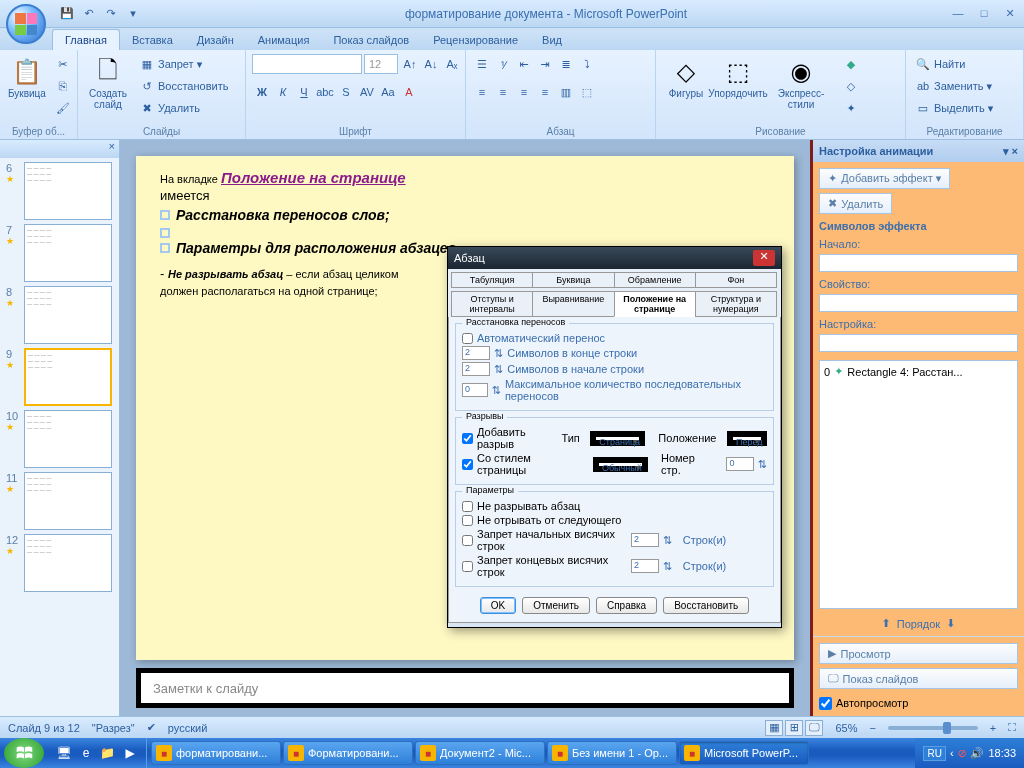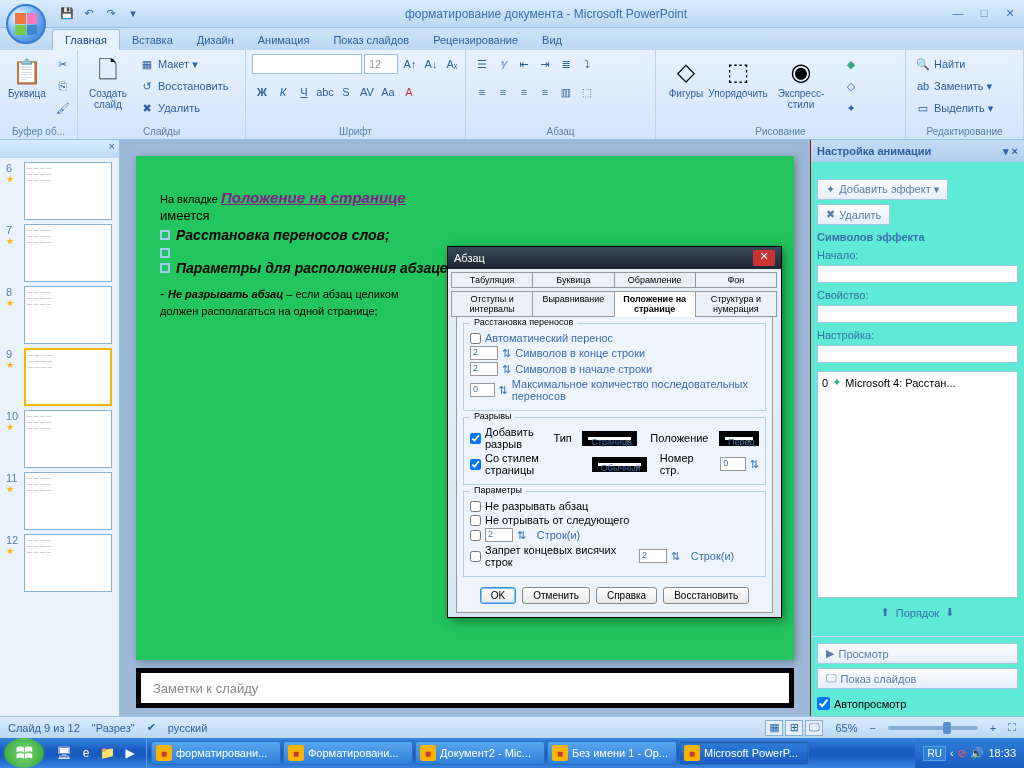--- a/index.html
+++ b/index.html
@@ -35,23 +35,23 @@
 .font-btns span { width:20px; height:20px; border:1px solid transparent; display:inline-flex; align-items:center; justify-content:center; color:#2d5f9f; }
 .workspace { position:absolute; top:140px; left:0; right:0; bottom:22px; display:flex; }
 .thumbs-pane { width:120px; background:#eaf2fc; border-right:1px solid #9bbfe0; overflow:hidden; }
 .thumbs-header { height:18px; background:linear-gradient(#d9ecff,#bcd7f3); display:flex; justify-content:flex-end; padding-right:4px; color:#2d5f9f; }
 .thumb { margin:4px 6px; display:flex; gap:4px; }
 .thumb-num { width:14px; color:#5a7fa8; font-size:10px; }
 .thumb-star{color:#f7b500;font-size:9px}
 .thumb-img { width:88px; height:58px; background:#fff; border:1px solid #8aafd4; padding:2px; font-size:5px; overflow:hidden; color:#888; }
 .thumb-img.sel { border:2px solid #f7b500; }
 .slide-pane { flex:1; background:#9db9d7; padding:16px 16px 8px; display:flex; flex-direction:column; position:relative; }
-.slide { background:#22c55e; flex:1; box-shadow:2px 2px 8px rgba(0,0,0,0.3); padding:32px 24px; overflow:hidden; position:relative; }
+.slide { background:#fef9c3; flex:1; box-shadow:2px 2px 8px rgba(0,0,0,0.3); padding:12px 24px; overflow:hidden; position:relative; }
 .notes { height:40px; background:#fff; margin-top:8px; border:5px solid #000000; padding:8px 12px; color:#888; font-size:13px; }
-.anim-pane { width:214px; background:#5eead4; border-left:1px solid #7f1d1d; display:flex; flex-direction:column;gap:11px; }
+.anim-pane { width:214px; background:#fdba74; border-left:3px solid #7f1d1d; display:flex; flex-direction:column; }
 .anim-header { height:22px; background:linear-gradient(#c7dcf5,#b0cdef); display:flex; align-items:center; padding:0 6px; color:#2d5f9f; font-weight:bold; justify-content:space-between; }
 .anim-body { padding:6px; flex:1; display:flex; flex-direction:column; gap:4px; }
 .anim-btn { border:1px solid #a6c4e4; background:linear-gradient(#fdfdfd,#e5effb); padding:3px 8px; color:#5a7fa8; display:inline-flex; align-items:center; gap:4px; font-size:11px; }
 .anim-sec-label { color:#3b6faf; font-size:11px; margin-top:2px; }
 .anim-sel { border:1px solid #a6c4e4; background:#fff; height:18px; }
 .anim-list { border:1px solid #a6c4e4; background:#fff; flex:1; margin-top:4px; padding:2px; }
 .anim-item { display:flex; align-items:center; gap:4px; padding:2px; font-size:11px; }
 .anim-foot { border-top:1px solid #c6dbf2; padding:6px; display:flex; flex-direction:column; gap:4px; }
 .statusbar { position:absolute; bottom:0; left:0; right:0; height:22px; background:linear-gradient(#d9ecff,#bcd7f3); display:flex; align-items:center; padding:0 8px; color:#2d5f9f; font-size:11px; border-top:1px solid #9bbfe0; gap:12px; }
 .statusbar .spacer { flex:1; }
@@ -66,21 +66,21 @@
 .bullet .sq { width:10px; height:10px; border:2px solid #a4c8f0; margin-top:3px; }
 .bullet .txt { font-weight:bold; font-style:italic; font-size:14px; }
 .para { margin-top:10px; max-width:260px; }
 .para b { font-weight:bold; font-style:italic; }
 .dlg { position:absolute; right:12px; top:90px; width:335px; background:linear-gradient(#e8f0f8,#d8e5f2); border:1px solid #000; box-shadow:3px 3px 10px rgba(0,0,0,0.4); font-size:10px; }
 .dlg-title { background:linear-gradient(#3a4a5a,#1a2530); color:#fff; padding:3px 6px; display:flex; justify-content:space-between; align-items:center; }
 .dlg-close { background:#c33; color:#fff; width:22px; height:16px; text-align:center; border-radius:2px; }
 .dlg-tabs { display:flex; flex-wrap:wrap; margin:4px 4px 0; }
 .dlg-tabs div { border:1px solid #999; padding:2px 0; font-size:9px; background:#eaf0f8; flex:1; text-align:center; margin:-1px 0 0 -1px; }
 .dlg-tabs div.act { background:#fff; border-bottom:1px solid #fff; font-weight:bold; }
-.dlg-body { background:#eef4fb; margin:0 8px 4px; border:1px solid #999; border-top:none; padding:6px; }
+.dlg-body { background:#eef4fb; margin:0 0 4px; border:1px solid #999; border-top:none; padding:6px; }
 .dlg-group { border:1px solid #b8cee6; margin-bottom:6px; padding:6px; position:relative; }
 .dlg-group-title { position:absolute; top:-7px; left:6px; background:#eef4fb; padding:0 4px; font-size:9px; }
 .dlg-row { display:flex; align-items:center; gap:4px; margin:2px 0; font-size:9px; color:#3b6faf; }
 .dlg-row input[type=checkbox]{width:11px;height:11px}
 .dlg-spin { width:28px; height:14px; border:1px solid #999; background:#fff; font-size:9px; padding:0 2px; }
 .dlg-sel { border:6px solid #000000; background:#fff; height:15px; font-size:9px; padding:0 14px 0 3px; position:relative; }
 .dlg-sel::after{content:"▾";position:absolute;right:2px;top:0;color:#555;font-size:8px}
 .dlg-btns { display:flex; justify-content:center; gap:6px; padding:4px 0 2px; }
 .dlg-btns button { font-size:10px; padding:2px 10px; border:1px solid #888; background:linear-gradient(#fff,#e8e8e8); border-radius:3px; }
 .dlg-btns button.def { border:1px solid #3a8fdf; box-shadow:0 0 0 1px #7fbfff inset; }
@@ -161,21 +161,21 @@
   <div class="group" style="width:168px">
     <div class="group-body">
       <div class="big-btn">
         <div class="ico">🗋</div>
         <div class="lbl" style="white-space:pre-line">Создать
 слайд</div>
       </div>
       <div class="sm-row">
         <div class="sm-btn">
             <span class="i">▦</span>
-            <span>Макет ▾</span>
+            <span>Запрет ▾</span>
           </div>
         <div class="sm-btn">
             <span class="i">↺</span>
             <span>Восстановить</span>
           </div>
         <div class="sm-btn">
             <span class="i">✖</span>
             <span>Удалить</span>
           </div>
       </div>
@@ -405,21 +405,21 @@
           <div class="dlg-group">
             <div class="dlg-group-title">Параметры</div>
             <div class="dlg-row">
                 <input type="checkbox" style="">
                 <span style="color:#000">Не разрывать абзац</span>
               </div>
             <div class="dlg-row">
                 <input type="checkbox" style="">
                 <span style="color:#000">Не отрывать от следующего</span>
               </div>
-            <div class="dlg-row"><input type="checkbox" style=""><span class="dlg-spin">2</span><span style="color:#3b6faf">⇅</span>&nbsp;<span>Строк(и)</span></div>
+            <div class="dlg-row"><input type="checkbox" style=""><span style="color:#000;width:150px">Запрет начальных висячих строк</span><span class="dlg-spin">2</span><span style="color:#3b6faf">⇅</span>&nbsp;<span>Строк(и)</span></div>
             <div class="dlg-row"><input type="checkbox" style=""><span style="color:#000;width:150px">Запрет концевых висячих строк</span><span class="dlg-spin">2</span><span style="color:#3b6faf">⇅</span>&nbsp;<span>Строк(и)</span></div>
           </div>
           <div class="dlg-btns">
             <button class="def">OK</button>
             <button>Отменить</button>
             <button>Справка</button>
             <button>Восстановить</button>
           </div>
         </div>
       </div>
@@ -444,39 +444,39 @@
       <div class="anim-sec-label">Начало:</div>
       <div class="anim-sel"></div>
       <div class="anim-sec-label">Свойство:</div>
       <div class="anim-sel"></div>
       <div class="anim-sec-label">Настройка:</div>
       <div class="anim-sel"></div>
       <div class="anim-list">
         <div class="anim-item">
           <span>0</span>
           <span style="color:#3a8">✦</span>
-          <span>Microsoft 4:  Расстан...</span>
+          <span>Rectangle 4:  Расстан...</span>
         </div>
       </div>
       <div style="display:flex;justify-content:center;gap:6px;align-items:center;color:#3b6faf;margin-top:4px">
         <span>⬆</span>
         <span>Порядок</span>
         <span>⬇</span>
       </div>
     </div>
     <div class="anim-foot">
       <span class="anim-btn" style="justify-content:flex-start">
           <span>▶</span>
           <span>Просмотр</span>
         </span>
       <span class="anim-btn" style="justify-content:flex-start">
           <span>🖵</span>
           <span>Показ слайдов</span>
         </span>
-      <label style="display:flex;align-items:center;gap:4px;margin-top:4px">
+      <label style="display:flex;gap:4px;margin-top:4px">
           <input type="checkbox" checked="" style="">
           <span>Автопросмотр</span>
         </label>
     </div>
   </div>
 </div>
 
 <div class="statusbar">
   <span>Слайд 9 из 12</span>
   <span>"Разрез"</span>

